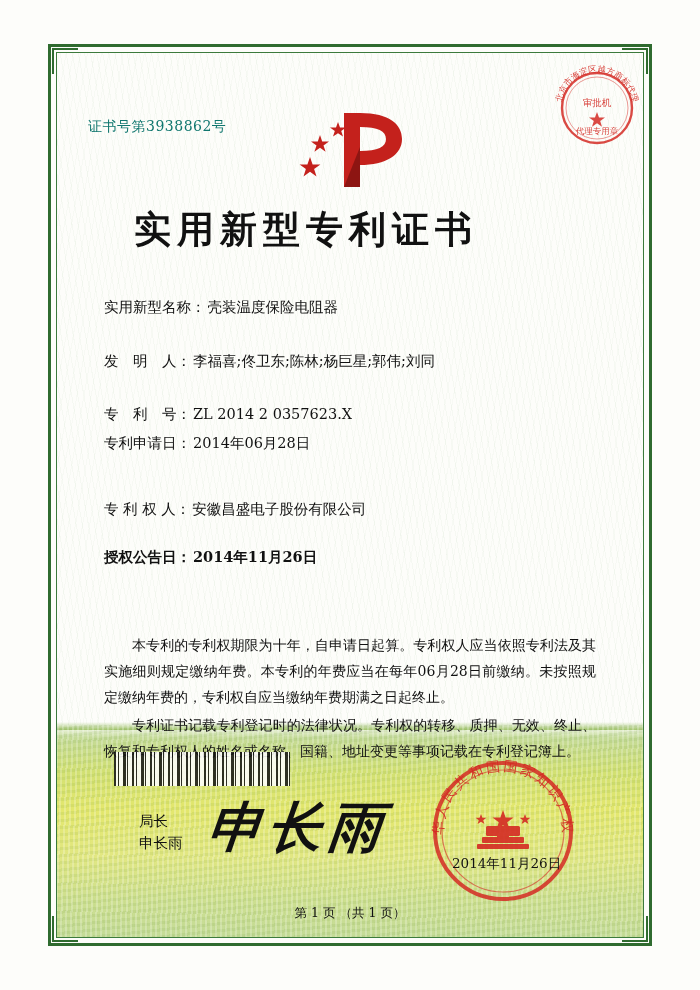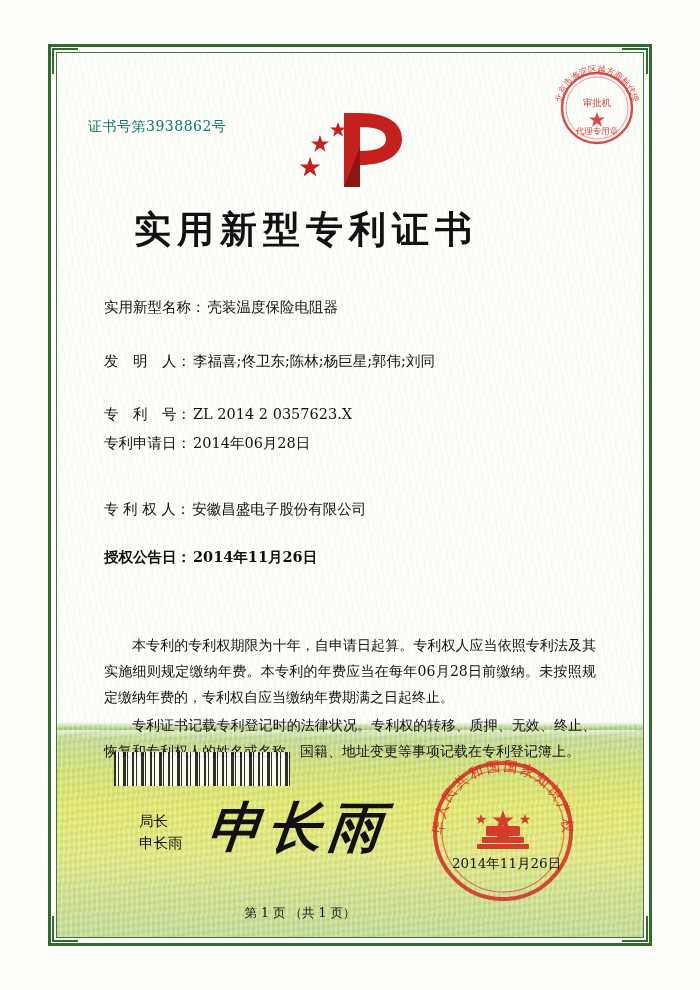--- a/index.html
+++ b/index.html
@@ -232,21 +232,21 @@
     font-size: 13.5px;
     color: #111;
     z-index: 5;
   }
 
   
   .page-footer {
     position: absolute;
     left: 0;
     top: 905px;
-    width: 600px;
+    width: 700px;
     text-align: center;
     font-family: "DejaVu Serif", serif;
     font-size: 12.5px;
     color: #111;
   }
 </style>
 </head>
 <body>
 
 <div id="certificate">

